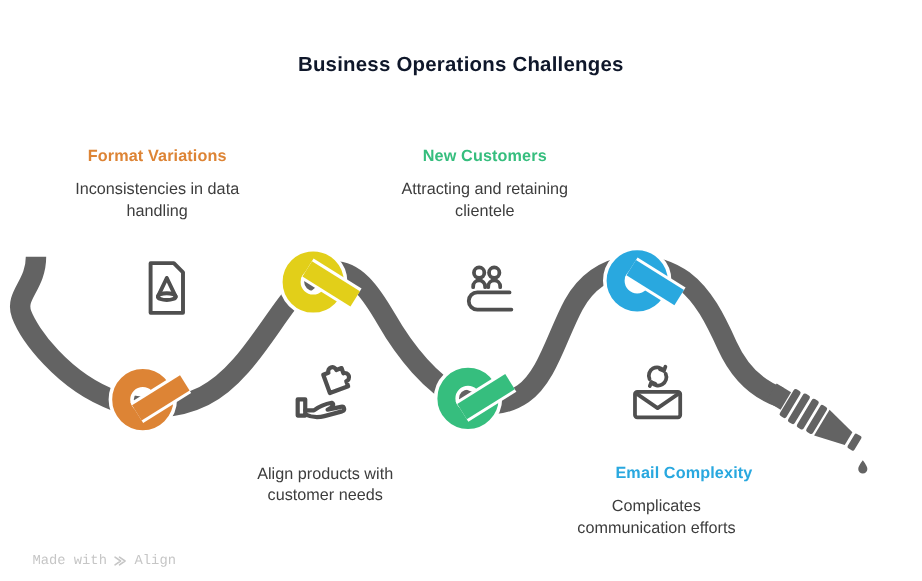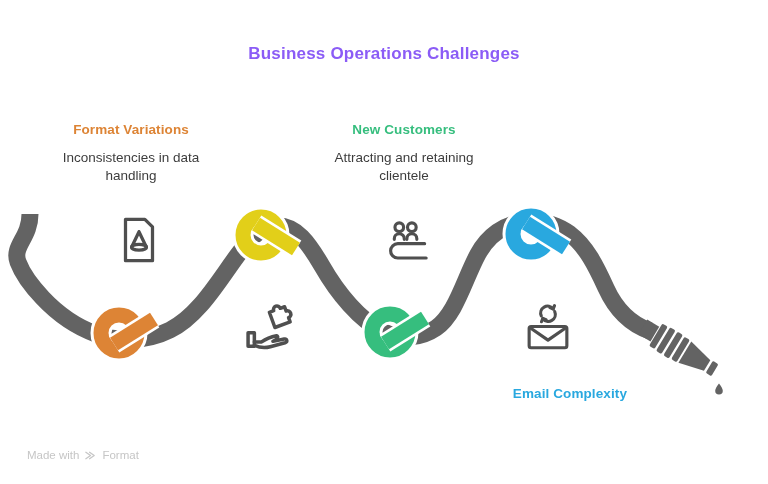--- a/index.html
+++ b/index.html
@@ -2,34 +2,34 @@
 <html><head>
 <meta charset="utf-8">
 <style>
   html,body{margin:0;padding:0;background:#fff;}
   .canvas{
     position:relative;width:768px;height:484px;background:#ffffff;overflow:hidden;
     font-family:"Liberation Sans", sans-serif;
   }
   .title{
     position:absolute;left:0;top:44px;width:768px;text-align:center;
-    font-size:17px;font-weight:700;color:#8b5cf6;letter-spacing:.2px;
+    font-size:17px;font-weight:700;color:#0f172a;letter-spacing:.2px;
   }
   .label-block{position:absolute;transform:translateX(-50%);text-align:center;}
   .label-block h3{margin:0 0 12px 0;font-size:13.5px;font-weight:700;letter-spacing:.1px;}
   .label-block p{margin:0;font-size:13.5px;line-height:17.5px;color:#3d3d3d;}
   .rope-svg{position:absolute;left:0;top:0;}
   .icon{position:absolute;}
   .icon svg{display:block;}
   .icon path,.icon circle,.icon ellipse,.icon rect,.icon line{
     fill:none;stroke:#4f4f4f;stroke-width:1.45;stroke-linecap:round;stroke-linejoin:round;
   }
   .watermark{
-    position:absolute;left:27px;top:449px;display:flex;gap:5px;
-    font-size:11.5px;color:#c6c6c6;
+    position:absolute;left:27px;top:461px;display:flex;gap:5px;
+    font-size:11.5px;color:#c6c6c6;font-family:Liberation Mono, monospace;
   }
   .watermark svg{display:block;}
   .knot .under{stroke:#ffffff;fill:none;}
   .knot .over{fill:none;}
 </style>
 </head>
 <body>
 
 <div class="canvas">
 
@@ -97,24 +97,26 @@
     <h3 style="color: rgb(54, 190, 126);">New Customers</h3>
     <p>Attracting and retaining clientele</p>
   </div>
 
   <div class="label-block" style="left:131px;top:122px;width:180px">
     <h3 style="color: rgb(221, 132, 53);">Format Variations</h3>
     <p>Inconsistencies in data handling</p>
   </div>
 
   <div class="label-block" style="left:271px;top:386px;width:160px">
+    <p>Align products with customer needs</p>
   </div>
 
   <div class="label-block" style="left:547px;top:386px;width:160px">
     <h3 style="color: rgb(41, 168, 223); text-align: right;">Email Complexity</h3>
+    <p>Complicates communication efforts</p>
   </div>
 
   <div class="icon" style="left:112px;top:212px">
     <svg width="54" height="56" viewBox="0 0 24 24">
       <path d="M6 2.8 L14.6 2.8 L18 6.2 L18 21.2 L6 21.2 Z"></path>
       <path d="M12 8.3 L8.7 15.2 M12 8.3 L15.3 15.2"></path>
       <ellipse cx="12" cy="15.2" rx="3.3" ry="1.25"></ellipse>
     </svg>
   </div>
 
@@ -147,16 +149,16 @@
       <rect x="3.3" y="11.3" width="17.4" height="9.8" rx="0.9"></rect>
       <path d="M3.9 12 L12 17.6 L20.1 12"></path>
     </svg>
   </div>
 
   <div class="watermark">
     <span>Made with</span>
     <svg width="13" height="13" viewBox="0 0 14 14">
       <path d="M2 3.5 L7 7 L2 10.5 M6 3.5 L11 7 L6 10.5" fill="none" stroke="#c6c6c6" stroke-width="1.4" stroke-linecap="round" stroke-linejoin="round"></path>
     </svg>
-    <span>Format</span>
+    <span>Align</span>
   </div>
 
 </div>
 
 </body></html>

